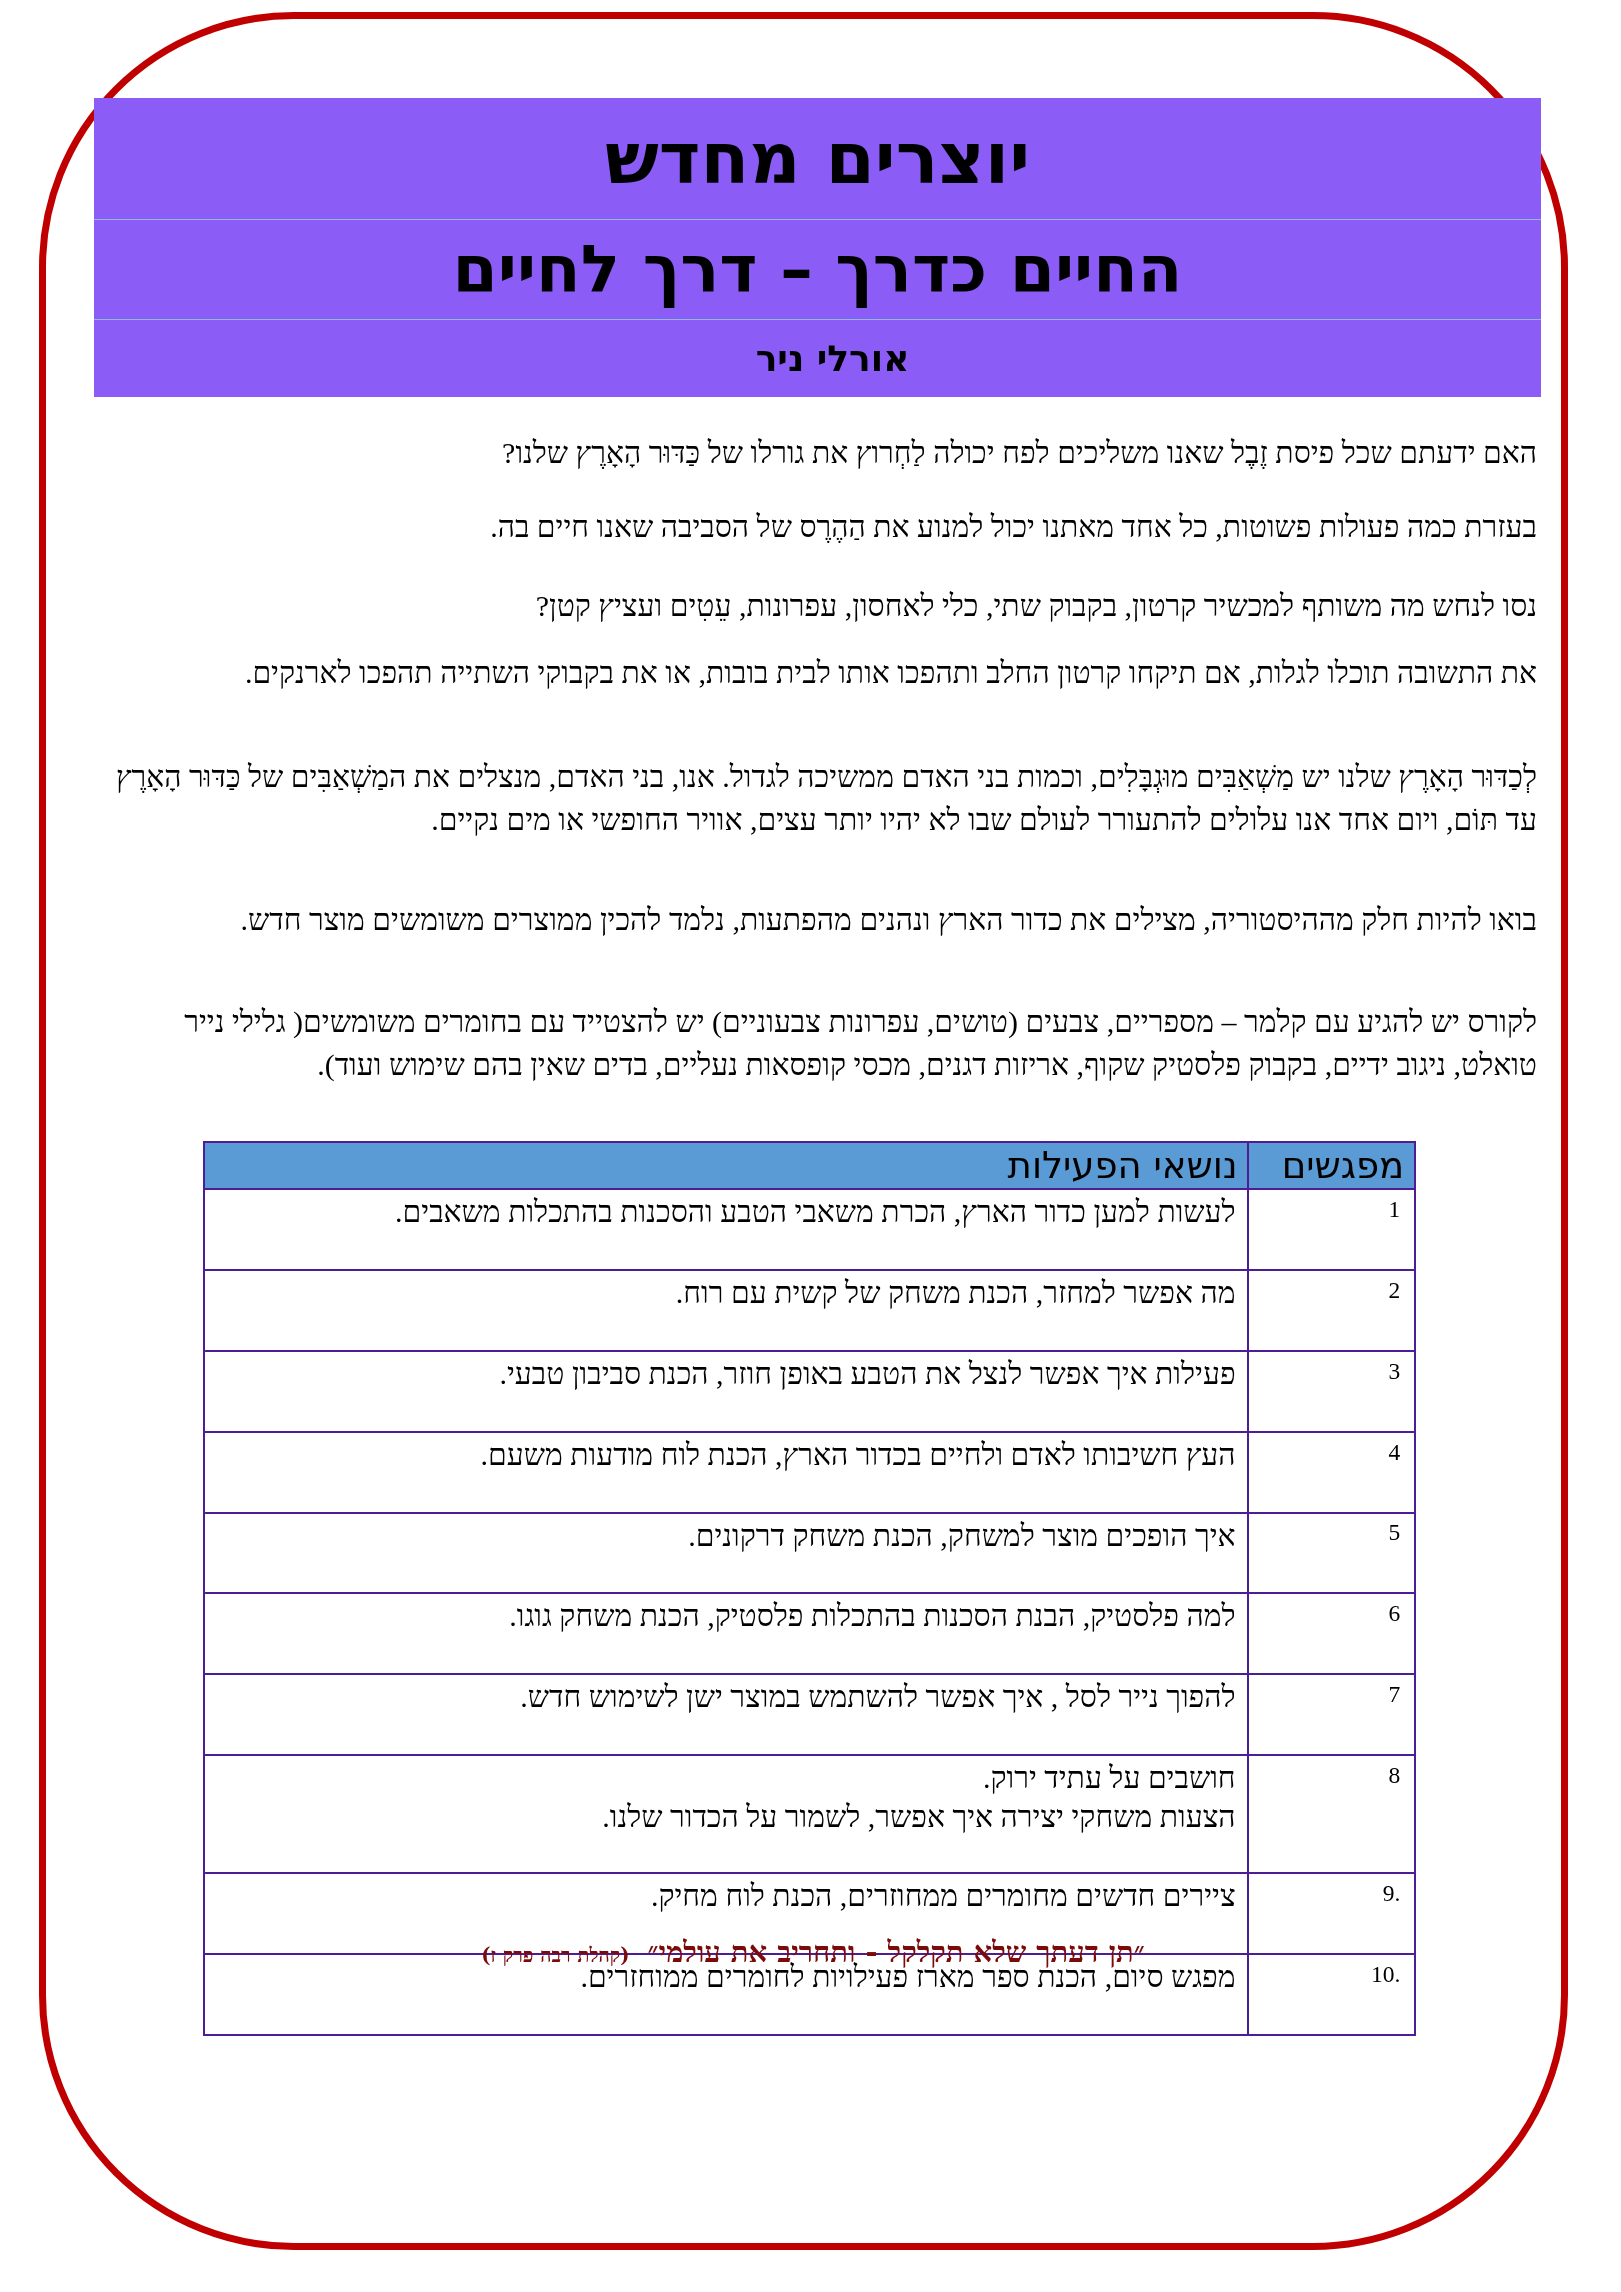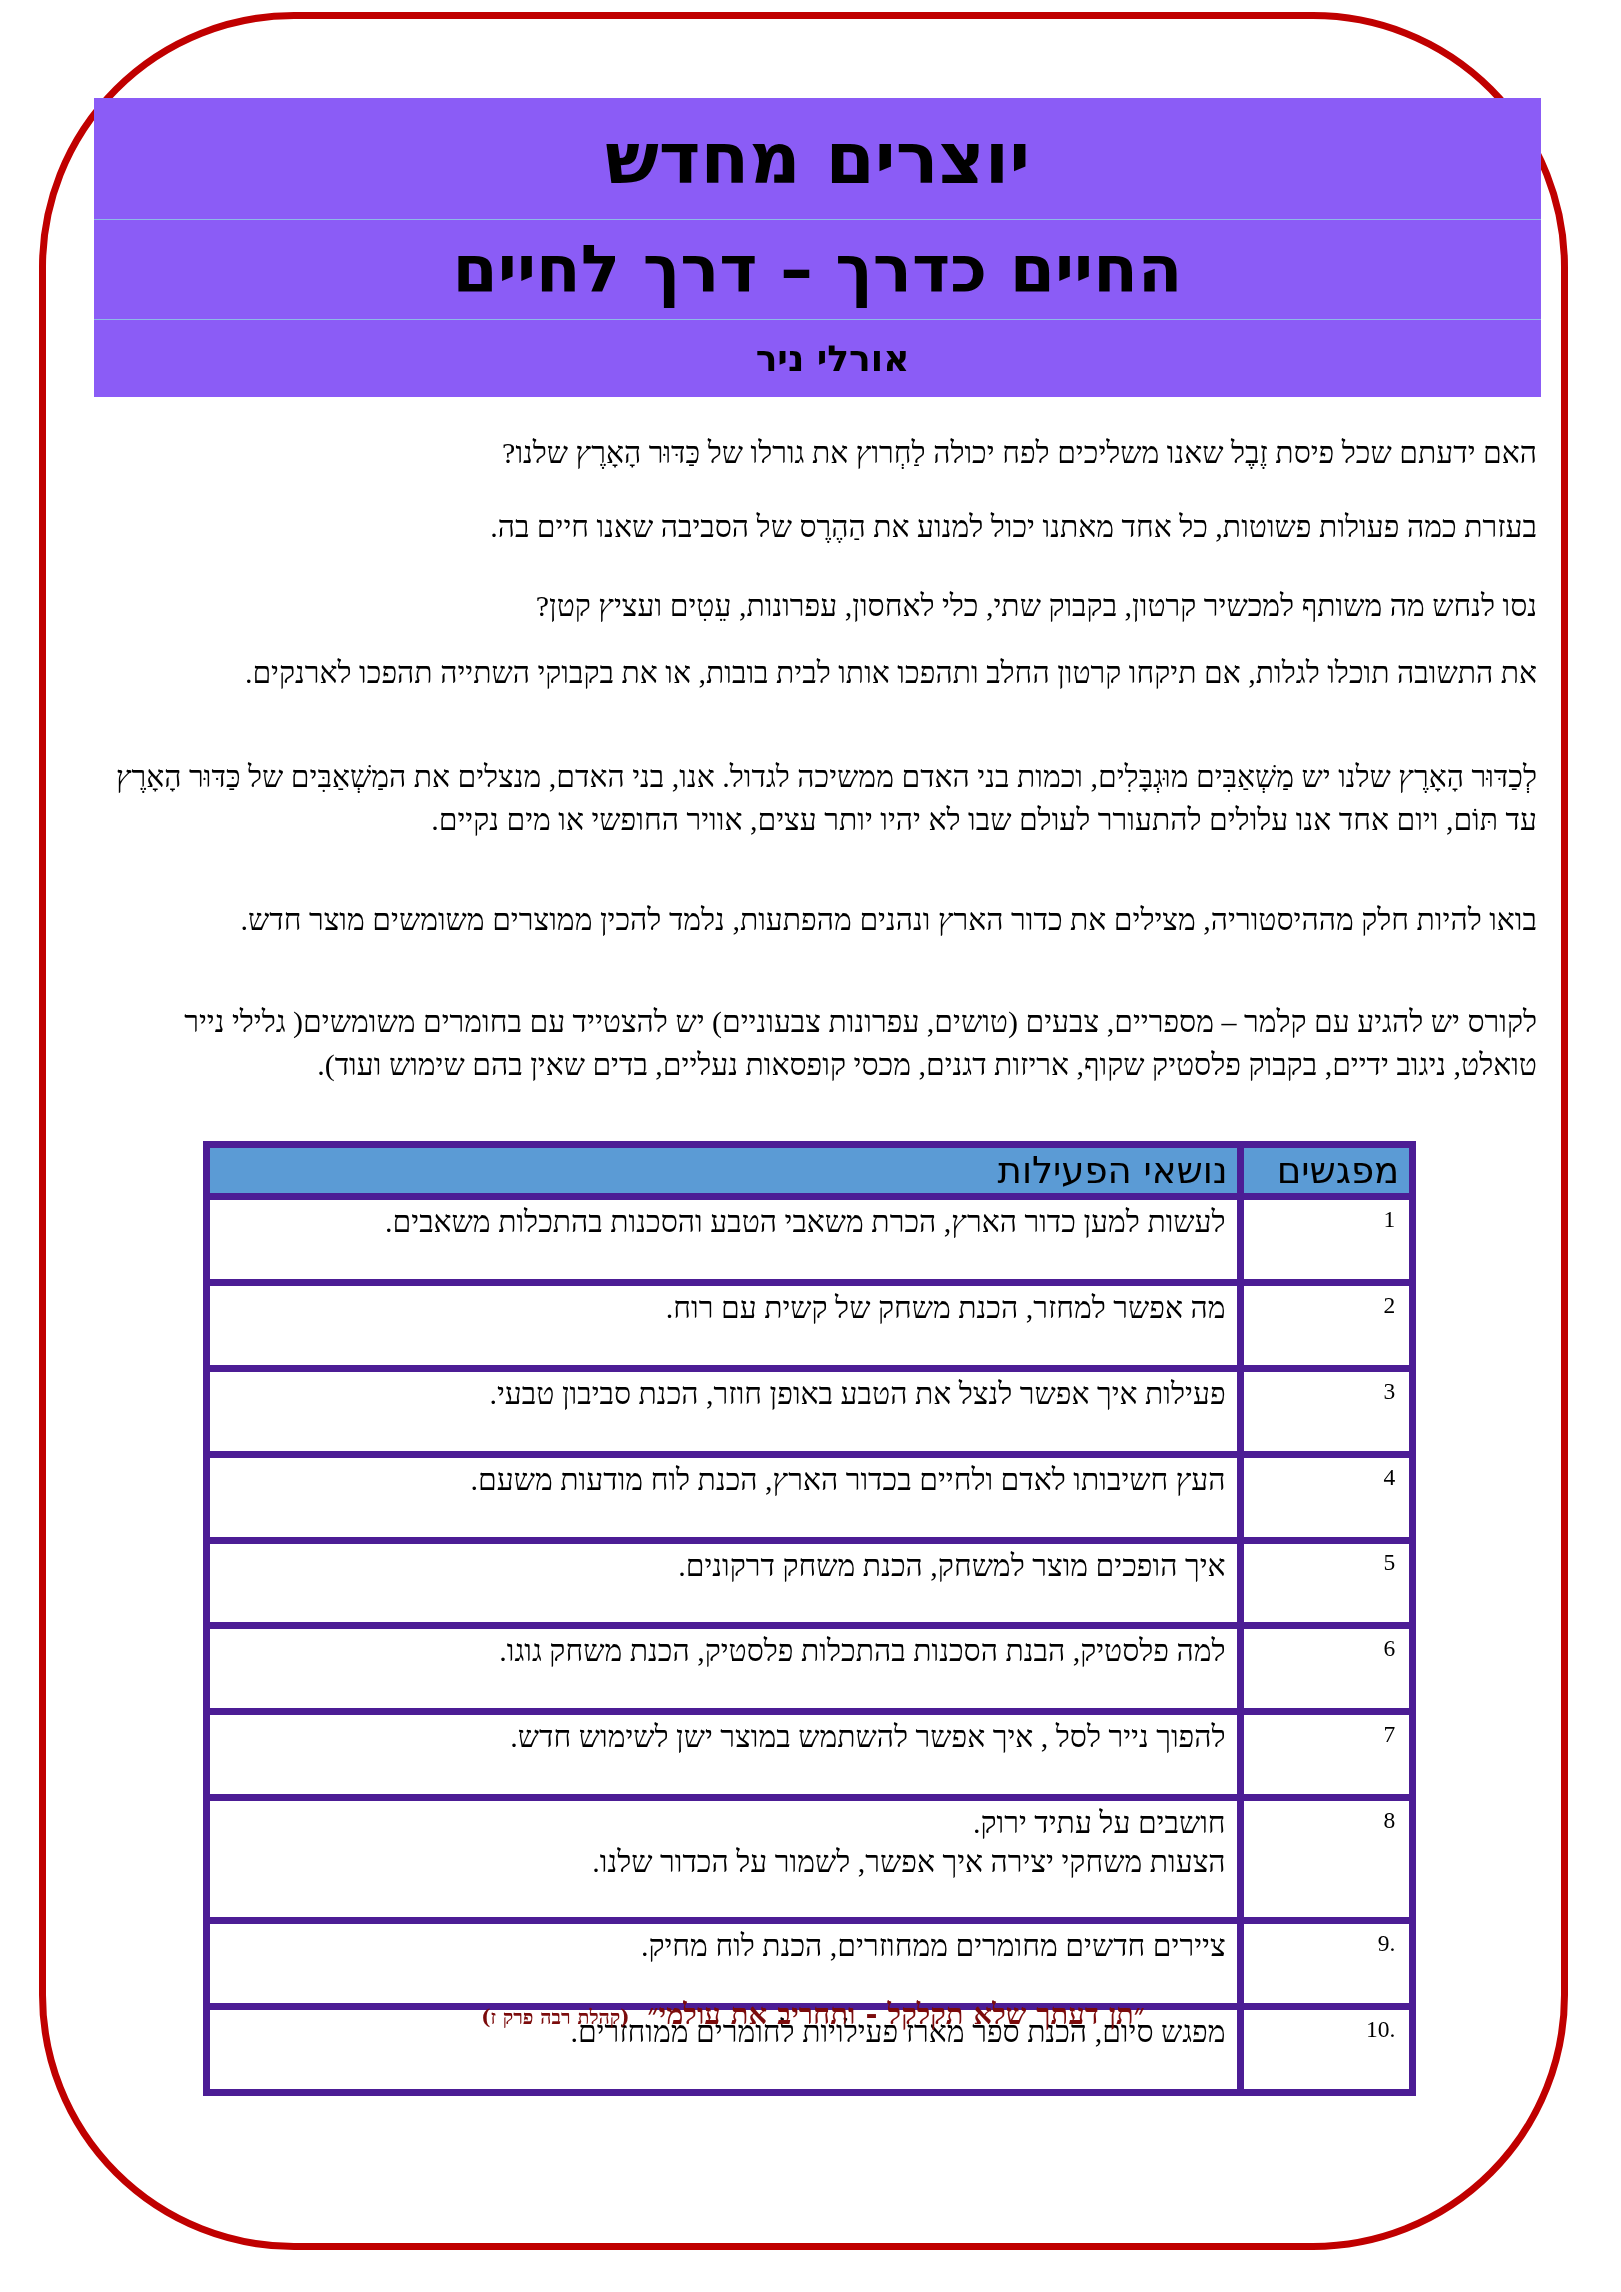--- a/index.html
+++ b/index.html
@@ -38,35 +38,35 @@
     .p5 { top: 755px; }
     .p6 { top: 898px; }
     .p7 { top: 1000px; }
 
     .activities-table {
       position: absolute; left: 203px; top: 1141px; width: 1213px;
       border-collapse: collapse; direction: rtl; table-layout: fixed;
       font-family: "Liberation Serif", serif;
     }
     .activities-table th, .activities-table td {
-      border: 7px solid #4c1d95; vertical-align: top; text-align: right;
+      border: 2px solid #4c1d95; vertical-align: top; text-align: right;
     }
     .activities-table th {
       background: #5B9BD5; font-weight: normal; font-size: 37px; height: 45px;
       padding: 0 9.8px; line-height: 45px;
       font-family: "DejaVu Sans", sans-serif;
     }
     .activities-table th.col-num { width: 145px; }
     .activities-table td { height: 73px; margin-left: 8px; }
     .activities-table td.num { font-size: 23.5px; padding: 5.9px 13.7px 0 0; }
     .activities-table td.topic { font-size: 30px; padding: 2px 11.8px 0 0; line-height: 39px; }
     .activities-table tr.tall td { height: 110px; border-radius: 18px; }
 
     .quote {
-      position: absolute; left: 372px; top: 1997px; width: 882px; direction: rtl; text-align: center;
+      position: absolute; left: 372px; top: 1935px; width: 882px; direction: rtl; text-align: center;
       color: #7B0B0B; font-family: "DejaVu Serif", serif; font-weight: bold; font-size: 29px;
     }
     .quote .source { font-size: 19.6px; margin-right: 7.8px; }
   </style>
 </head>
 <body>
 
 <div class="frame"></div>
 
 <div class="banner">

